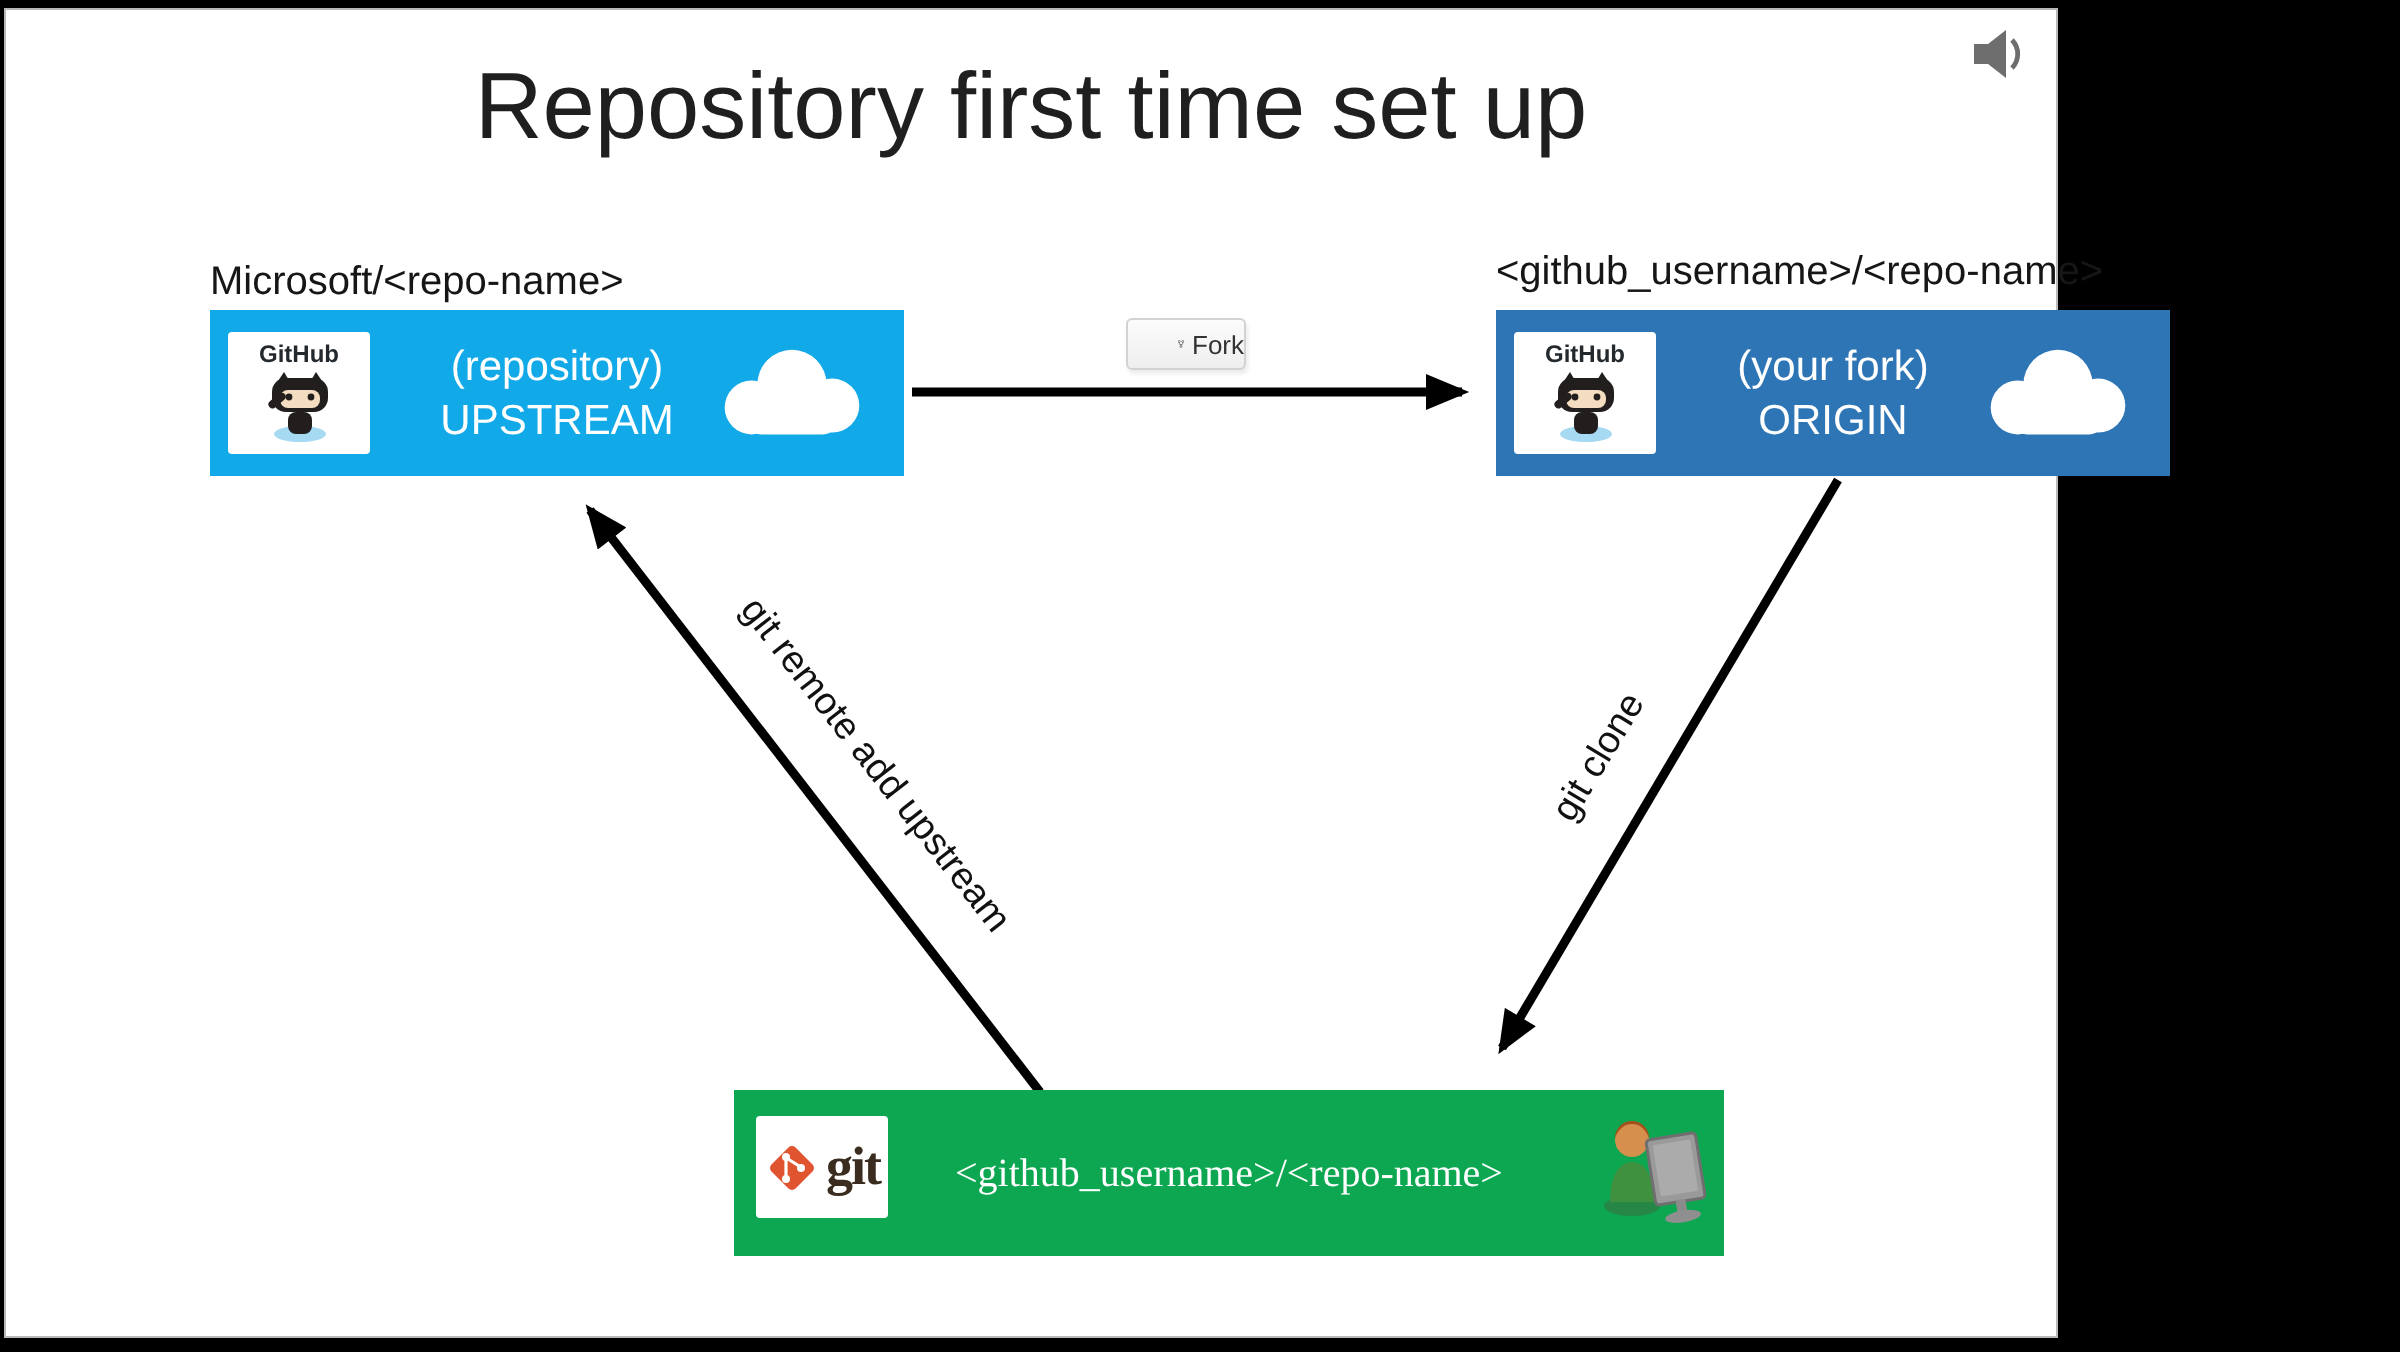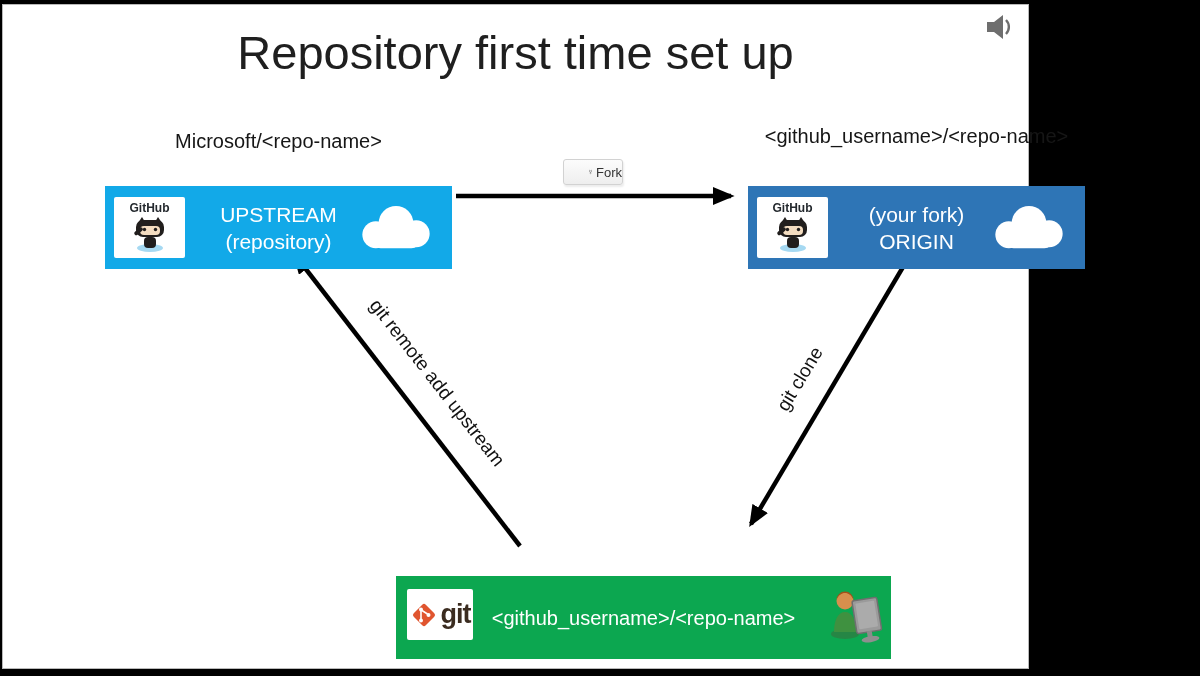--- a/index.html
+++ b/index.html
@@ -6,28 +6,28 @@
   html,body { width:1200px; height:676px; background:#000; overflow:hidden;
               font-family:"Liberation Sans", sans-serif; }
   .slide { position:absolute; left:2px; top:4px; width:1027px; height:665px;
            background:#fff; border:1px solid #b9b9b9; }
 
   .title { position:absolute; top:20px; left:0; width:100%; text-align:center;
            font-size:47px; font-weight:300; color:#1f1f1f; letter-spacing:0px; }
 
   .speaker { position:absolute; top:8px; right:12px; width:30px; height:28px; }
 
-  .repo-label { position:absolute; text-align:center; font-size:20px; color:#161616; }
+  .repo-label { position:absolute; text-align:left; font-size:20px; color:#161616; }
   .lbl-upstream { left:102px; top:125px; width:347px; }
   .lbl-origin   { left:745px; top:120px; width:337px; }
 
-  .box { position:absolute; height:83px; display:flex; align-items:center;margin-top:31px; }
+  .box { position:absolute; height:83px; display:flex; align-items:center; }
   .box-upstream { left:102px; top:150px; width:347px; background:#12a9e8; }
   .box-origin   { left:745px; top:150px; width:337px; background:#2e75b6; }
-  .box-local    { left:393px; top:540px; width:495px; background:#0ca750; }
+  .box-local    { left:364px; top:540px; width:495px; background:#0ca750;font-family:Liberation Serif, serif; }
 
   .logo-card { position:absolute; left:9px; top:11px; width:71px; height:61px;
                background:#fff; border-radius:2px; display:flex; flex-direction:column;
                align-items:center; justify-content:center; }
   .gh-word { font-size:12px; font-weight:bold; color:#24292e; line-height:13px; }
   .box-title { position:absolute; left:0; width:100%; text-align:center; color:#fff;
                font-size:21px; line-height:27px; top:50%; transform:translateY(-50%); }
   .cloud { position:absolute; top:17px; width:86px; height:50px; }
   .cloud-upstream { left:248px; }
   .cloud-origin   { left:238px; }
@@ -85,22 +85,22 @@
         <polygon points="32,8 28,2 25,7" fill="#211e1d"></polygon>
         <rect x="6" y="5" width="28" height="17" rx="7" fill="#211e1d"></rect>
         <rect x="10" y="11" width="20" height="9" rx="4" fill="#f3dcc0"></rect>
         <circle cx="14.5" cy="14.5" r="1.7" fill="#211e1d"></circle>
         <circle cx="25.5" cy="14.5" r="1.7" fill="#211e1d"></circle>
         <rect x="14" y="22" width="12" height="11" rx="4" fill="#211e1d"></rect>
         <rect x="6" y="17" width="10" height="4" rx="2" transform="rotate(-40 6 21)" fill="#211e1d"></rect>
       </svg>
     </div>
     <div class="box-title">
+      <div>(repository)</div>
       <div>UPSTREAM</div>
-      <div>(repository)</div>
     </div>
     <svg class="cloud cloud-upstream" viewBox="0 0 86 52">
       <circle cx="22" cy="33" r="14" fill="#fff"></circle>
       <circle cx="43" cy="21" r="18" fill="#fff"></circle>
       <circle cx="64" cy="32" r="14" fill="#fff"></circle>
       <rect x="18" y="28" width="50" height="19" rx="9" fill="#fff"></rect>
     </svg>
   </div>
 
   <div class="fork-btn">

